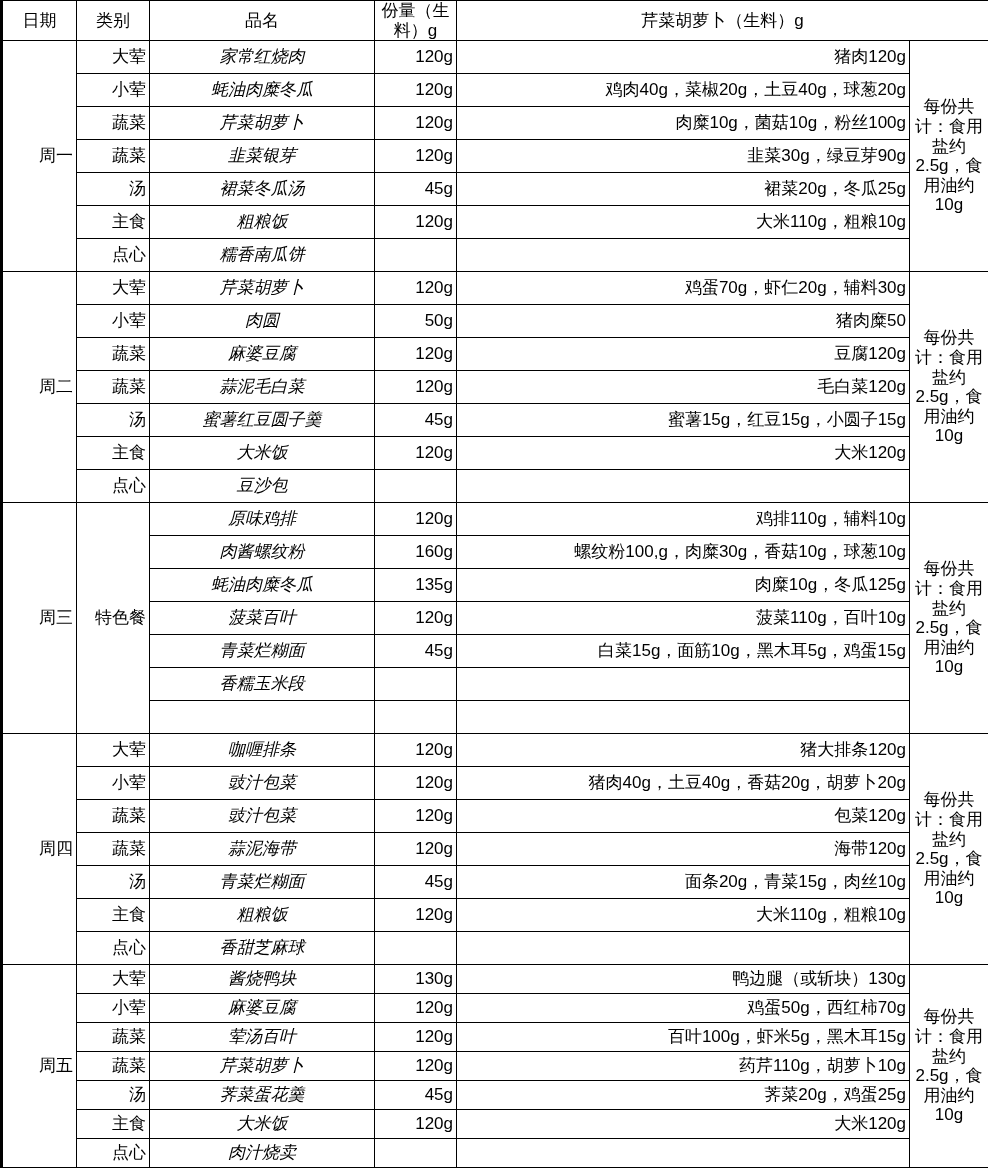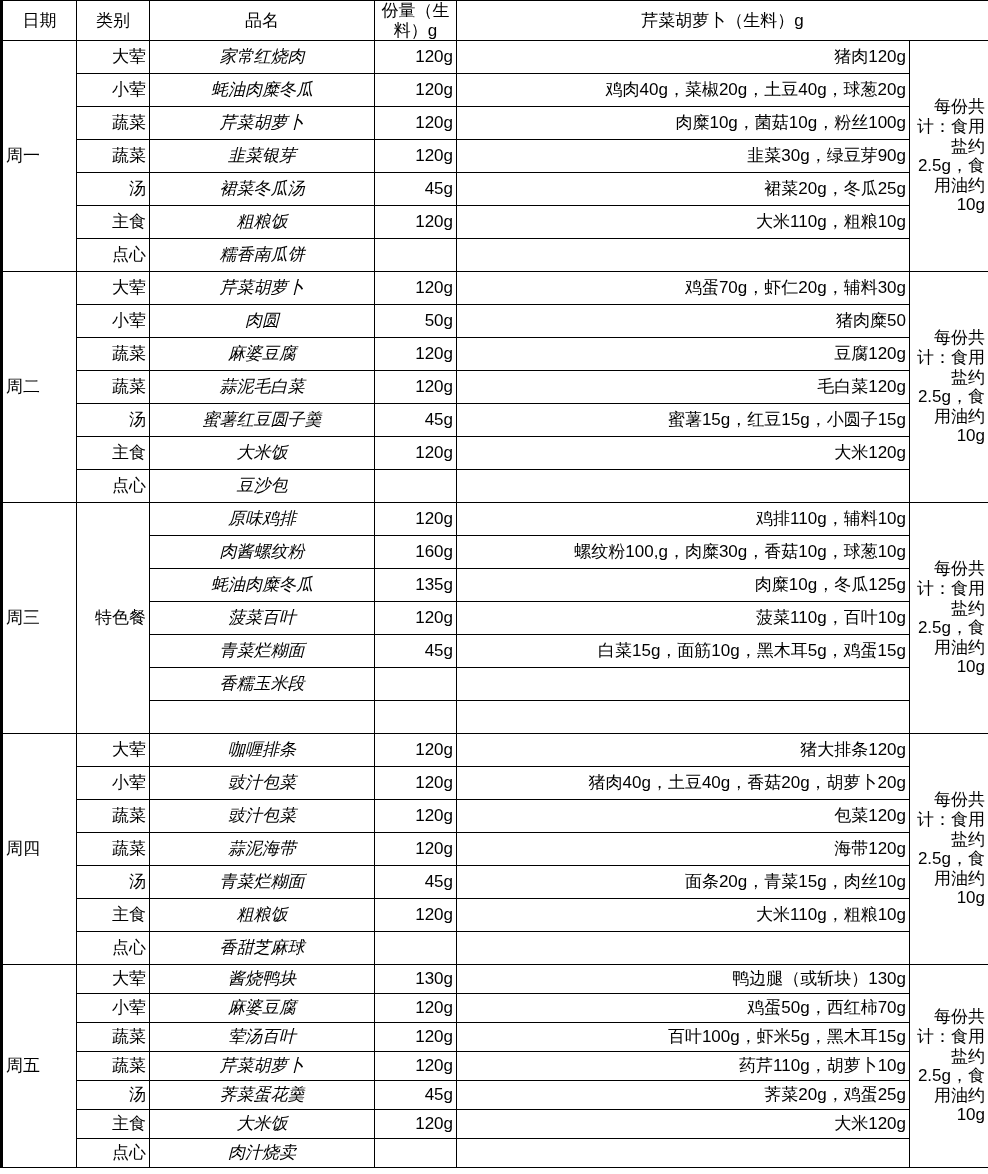--- a/index.html
+++ b/index.html
@@ -47,21 +47,21 @@
     height: 40px;
     font-size: 17px;
   }
   thead th.wrap-head {
     font-size: 15px;
     line-height: 1.15;
   }
 
   
   td.day {
-    text-align: left;
+    text-align: right;
     font-size: 17px;
   }
   td.cat {
     text-align: right;
     font-size: 17px;
   }
   td.dish {
     text-align: center;
     font-size: 17px;
     font-style: italic;
@@ -69,21 +69,21 @@
   td.amt {
     text-align: right;
     font-size: 17px;
   }
   td.ingr {
     text-align: right;
     font-size: 17px;
     padding-left: 5px;
   }
   td.note {
-    text-align: right;
+    text-align: center;
     font-size: 15px;
     line-height: 1.55;
     padding: 4px 5px;
     vertical-align: middle;
   }
 
   
   tr.block-start > td,
   tr.block-start > th {
     border-top: 3px solid #000000;

